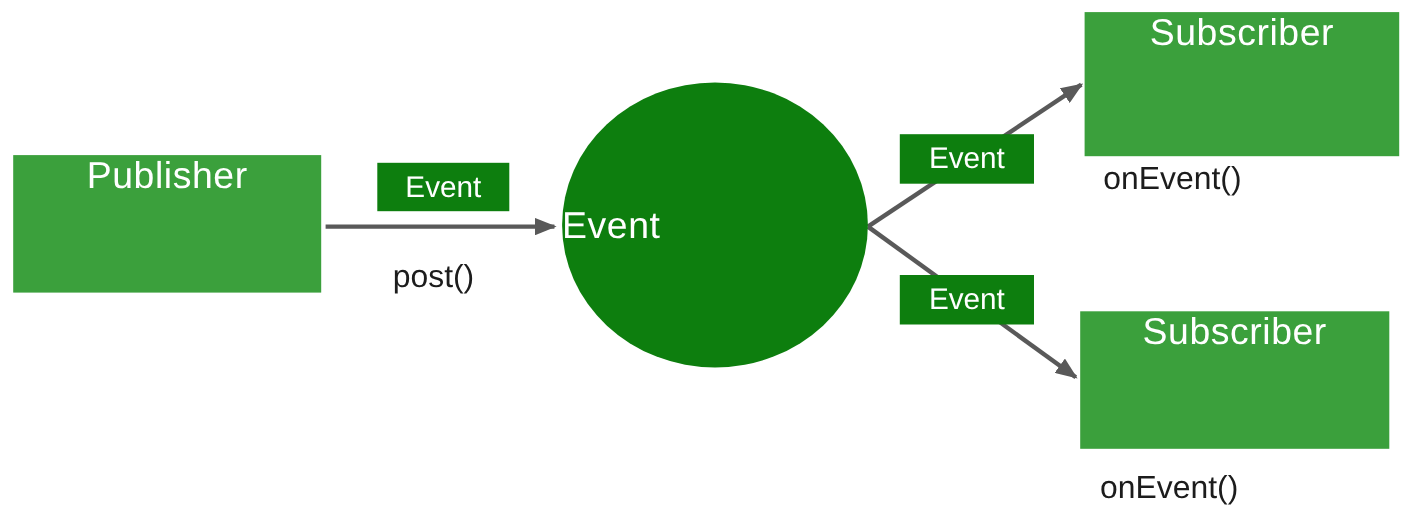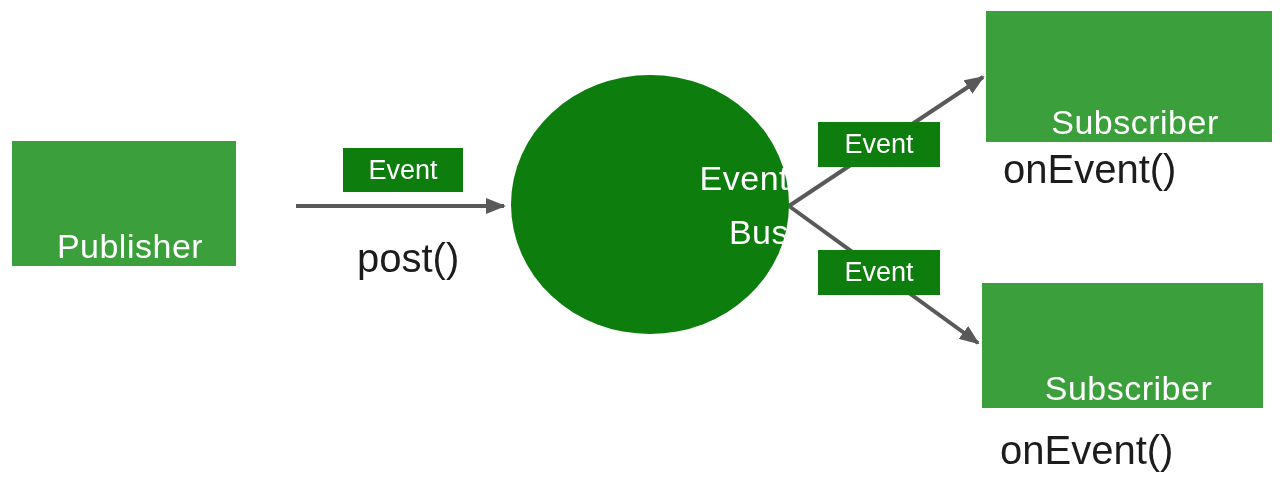--- a/index.html
+++ b/index.html
@@ -30,32 +30,31 @@
     stroke:var(--connector-gray);
     stroke-width:4;
     fill:none;
   }
   .arrowhead{
     fill:var(--connector-gray);
   }
   .node{
     position:absolute;
     display:flex;
-    align-items:flex-end;
+    align-items:flex-start;
     justify-content:center;
     color:var(--text-white);
     font-size:34px;
     letter-spacing:0.5px;
     text-align:center;
-    padding-left:12px;
   }
   .rect-node{
     background:var(--node-green);
   }
-  #publisher-node{left:12px;top:141px;width:224px;height:125px;}
+  #publisher-node{left:12px;top:141px;width:280px;height:125px;}
   #subscriber-top-node{left:986px;top:11px;width:286px;height:131px;}
   #subscriber-bottom-node{left:982px;top:283px;width:281px;height:125px;}
   #event-bus-node{
     left:511px;top:75px;width:278px;height:259px;
     background:var(--dark-green);
     border-radius:50%;
     flex-direction:column;
     line-height:54px;
   }
   .event-label{
@@ -66,21 +65,21 @@
     display:flex;
     align-items:center;
     justify-content:center;
   }
   #event-label-publish{left:343px;top:148px;width:120px;height:44px;}
   #event-label-top{left:818px;top:122px;width:122px;height:45px;}
   #event-label-bottom{left:818px;top:250px;width:122px;height:45px;}
   .method-label{
     position:absolute;
     color:var(--text-black);
-    font-size:40px;
+    font-size:29px;
     white-space:nowrap;
   }
   #post-method{left:357px;top:236px;}
   #onevent-top-method{left:1003px;top:147px;}
   #onevent-bottom-method{left:1000px;top:428px;}
 </style>
 </head>
 <body>
 
 <div class="canvas">
@@ -95,21 +94,20 @@
     <line class="connector-line" x1="789" y1="206" x2="983" y2="77" marker-end="url(#arrow)"></line>
     <line class="connector-line" x1="789" y1="206" x2="978" y2="343" marker-end="url(#arrow)"></line>
   </svg>
 
   <div class="node rect-node" id="publisher-node">
     <span>Publisher</span>
   </div>
 
   <div class="node" id="event-bus-node">
     <span>Event</span>
-    <span>Bus</span>
   </div>
 
   <div class="node rect-node" id="subscriber-top-node">
     <span>Subscriber</span>
   </div>
 
   <div class="node rect-node" id="subscriber-bottom-node">
     <span>Subscriber</span>
   </div>
 

